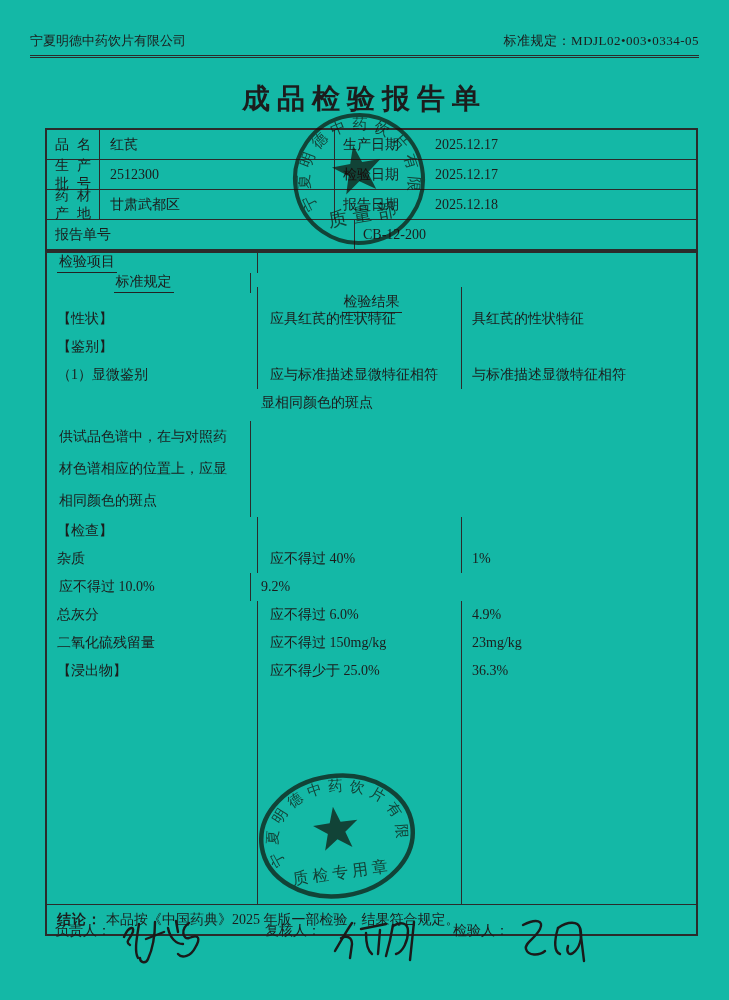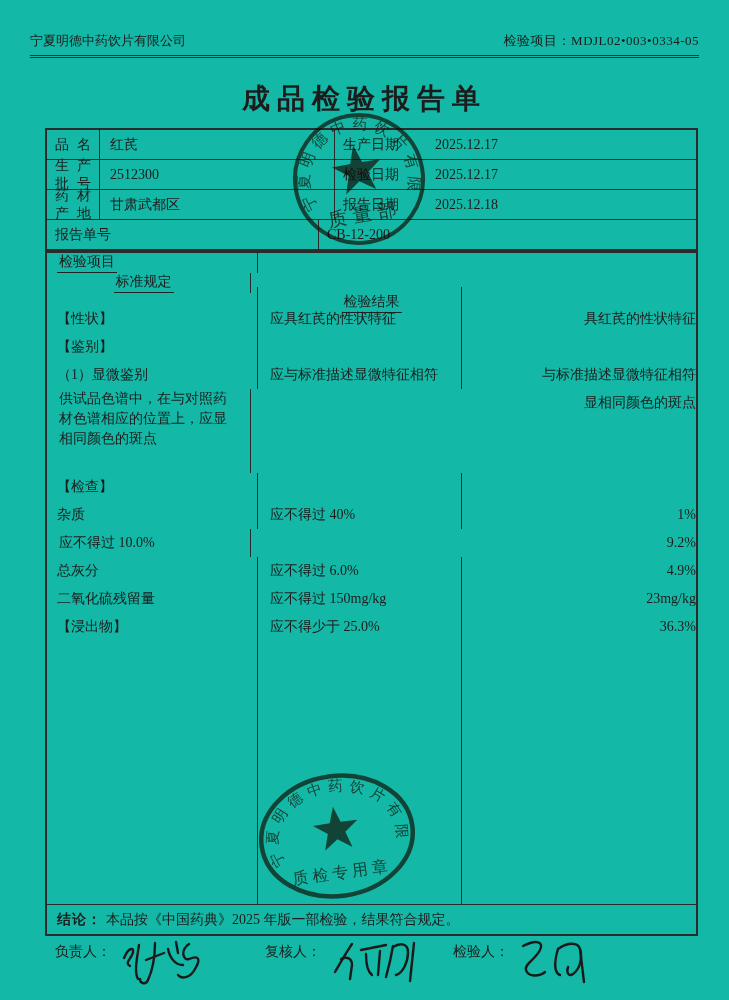--- a/index.html
+++ b/index.html
@@ -30,71 +30,71 @@
     position:absolute;left:45px;top:128px;width:653px;
     border:2px solid #2b2b2b;box-sizing:border-box;
     display:flex;flex-direction:column;font-size:14px;background:transparent;
   }
   .info-row{display:flex;height:29px;border-bottom:1px solid #2b2b2b;}
   .info-row:last-child{border-bottom:none;}
   .ic{display:flex;align-items:center;box-sizing:border-box;}
   .ic-label{width:53px;border-right:1px solid #2b2b2b;padding:0 8px;}
   .ic-label .jl{width:100%;text-align:justify;text-align-last:justify;}
   .ic-value{width:235px;border-right:1px solid #2b2b2b;padding:0 10px;}
-  .ic-label-wide{width:272px;border-right:1px solid #2b2b2b;padding:0 8px;}
+  .ic-label-wide{width:308px;border-right:1px solid #2b2b2b;padding:0 8px;}
   .ic-right{flex:1;padding-left:8px;}
   .ic-right .rlabel{width:88px;}
   .ic-right .rvalue{margin-left:4px;}
 
   
   .main-table{
     position:absolute;left:45px;top:251px;width:653px;height:685px;
     border:2px solid #2b2b2b;box-sizing:border-box;
     display:flex;flex-direction:column;font-size:14px;
   }
   .mrow{display:flex;flex:0 0 auto;}
   .c1{width:211px;padding-left:10px;box-sizing:border-box;border-right:1px solid #2b2b2b;}
   .c2{width:204px;padding-left:12px;padding-right:10px;box-sizing:border-box;border-right:1px solid #2b2b2b;}
-  .c3{flex:1;padding-left:10px;box-sizing:border-box;text-align:right;}
+  .c3{flex:1;padding-left:10px;box-sizing:border-box;}
   .head-row{height:34px;flex-direction:column;}
   .head-row .c1,.head-row .c2,.head-row .c3{display:flex;align-items:center;}
   .head-row .c2,.head-row .c3{justify-content:center;padding-left:0;}
   .uline{border-bottom:1px solid #222;padding:0 2px 1px 2px;}
   .spacer-row{height:18px;}
   .line-row{min-height:28px;line-height:28px;}
   .tall-row{min-height:84px;}
   .tall-row .c1,.tall-row .c3{line-height:28px;}
-  .tall-row .c2{line-height:20px;}
+  .tall-row .c2{line-height:32px;margin-top:32px;}
   .filler-row{flex:1 1 auto;}
   .conclusion-row{
     height:30px;border-top:1px solid #2b2b2b;display:flex;align-items:center;
     padding-left:10px;box-sizing:border-box;font-size:14px;
   }
   .conclusion-row b{margin-right:4px;letter-spacing:1px;}
 
   
-  .sign-row{position:absolute;left:45px;top:938px;width:653px;height:60px;font-size:14px;}
+  .sign-row{position:absolute;left:45px;top:917px;width:653px;height:60px;font-size:14px;}
   .sig-group{position:absolute;top:4px;display:flex;align-items:flex-start;}
   .sig-group .sig-label{line-height:20px;white-space:nowrap;}
   .sig-group svg{margin-left:6px;margin-top:-6px;}
   .g1{left:10px;} .g2{left:220px;} .g3{left:408px;}
 
   
   .stamp{position:absolute;mix-blend-mode:multiply;opacity:.85;z-index:6;}
   .stamp-top{left:290px;top:111px;}
   .stamp-bottom{left:256px;top:772px;}
 </style>
 </head>
 <body>
 
 <div class="page">
 
   <div class="doc-header">
     <span>宁夏明德中药饮片有限公司</span>
-    <span class="doc-code"><span>检验项目：</span><span>MDJL02•003•0334-05</span></span>
+    <span class="doc-code"><span>标准规定：</span><span>MDJL02•003•0334-05</span></span>
   </div>
 
   <div class="doc-title">成品检验报告单</div>
 
   <div class="info-table">
     <div class="info-row">
       <div class="ic ic-label">
           <span class="jl">品名</span>
         </div>
       <div class="ic ic-value">红芪</div>

